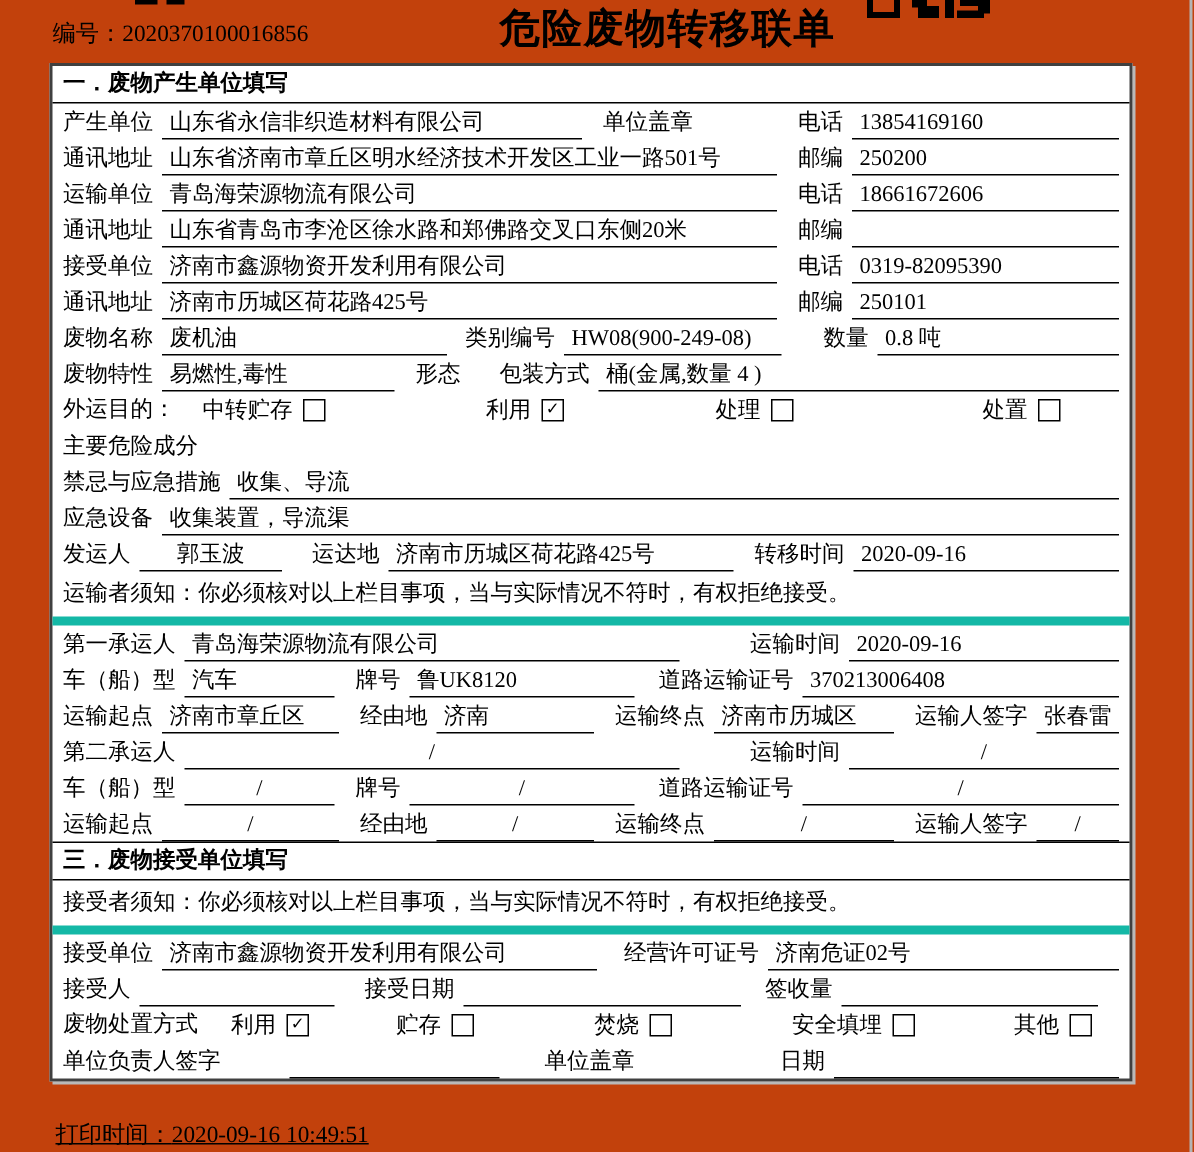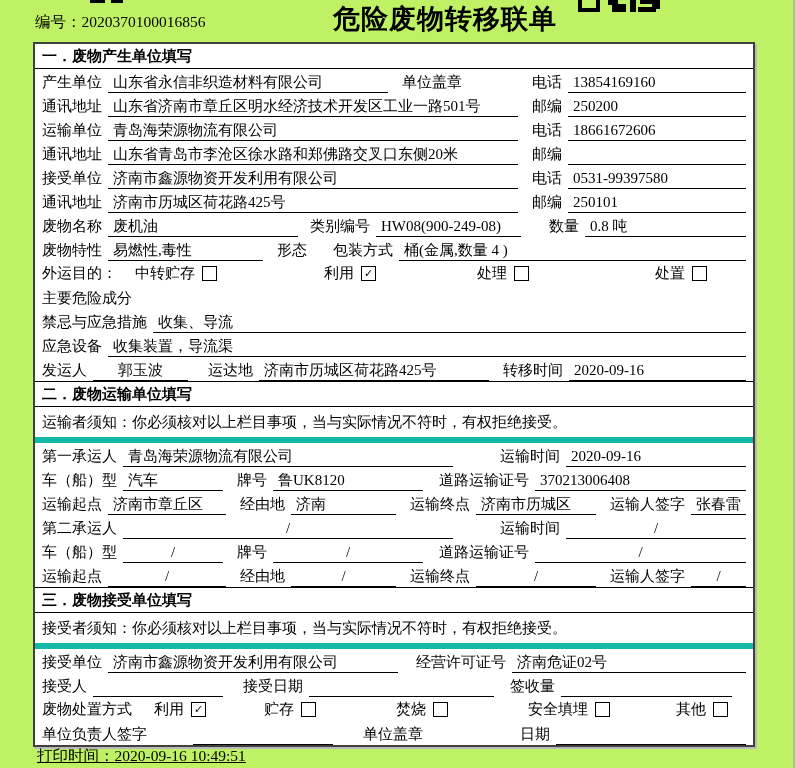--- a/index.html
+++ b/index.html
@@ -1,16 +1,16 @@
 <!DOCTYPE html>
 <html><head>
 <meta charset="utf-8">
 <style>
   html,body{margin:0;padding:0;background:#fff;}
-  .page{position:relative;width:796px;height:768px;background:#bef264;color:#000;
+  .page{position:relative;width:796px;height:768px;background:#c2410c;color:#000;
         font-family:"Liberation Serif","DejaVu Serif",serif;font-size:15px;overflow:hidden;}
   .edge-right{position:absolute;right:1px;top:0;width:2px;height:768px;background:#b4b4b4;}
   .tl-mark1{position:absolute;left:90px;top:0;width:15px;height:3px;background:#000;}
   .tl-mark2{position:absolute;left:111px;top:0;width:12px;height:3px;background:#000;}
   .qr{position:absolute;left:578px;top:0;}
   .serial{position:absolute;left:35px;top:12px;font-size:15.5px;white-space:nowrap;}
   .title{position:absolute;left:333px;top:1px;font-size:27px;font-weight:bold;letter-spacing:1px;white-space:nowrap;}
   .form{position:absolute;left:33px;top:42px;width:722px;box-sizing:border-box;
         border:2px solid #404040;box-shadow:2px 2px 0 #b9b9b9;background:#fff;}
   .sec-h{font-weight:bold;height:24px;line-height:24px;padding-left:7px;border-bottom:1px solid #000;font-size:15px;}
@@ -92,21 +92,21 @@
       <span class="lbl">通讯地址</span>
       <span class="fv grow">山东省青岛市李沧区徐水路和郑佛路交叉口东侧20米</span>
       <span class="lbl ml14">邮编</span>
       <span class="fv f178"></span>
     </div>
 
     <div class="row">
       <span class="lbl">接受单位</span>
       <span class="fv grow">济南市鑫源物资开发利用有限公司</span>
       <span class="lbl ml14">电话</span>
-      <span class="fv f178">0531-99397580</span>
+      <span class="fv f178">0319-82095390</span>
     </div>
 
     <div class="row">
       <span class="lbl">通讯地址</span>
       <span class="fv grow">济南市历城区荷花路425号</span>
       <span class="lbl ml14">邮编</span>
       <span class="fv f178">250101</span>
     </div>
 
     <div class="row">
@@ -162,21 +162,20 @@
 
     <div class="row">
       <span class="lbl">发运人</span>
       <span class="fv f95 c">郭玉波</span>
       <span class="lbl ml20">运达地</span>
       <span class="fv f230">济南市历城区荷花路425号</span>
       <span class="lbl ml14">转移时间</span>
       <span class="fv grow">2020-09-16</span>
     </div>
 
-    <div class="sec-h bt">二．废物运输单位填写</div>
     <div class="notice">运输者须知：你必须核对以上栏目事项，当与实际情况不符时，有权拒绝接受。</div>
 
     <div class="row">
       <span class="lbl">第一承运人</span>
       <span class="fv f330">青岛海荣源物流有限公司</span>
       <span class="sp"></span>
       <span class="lbl">运输时间</span>
       <span class="fv f180">2020-09-16</span>
     </div>
 

